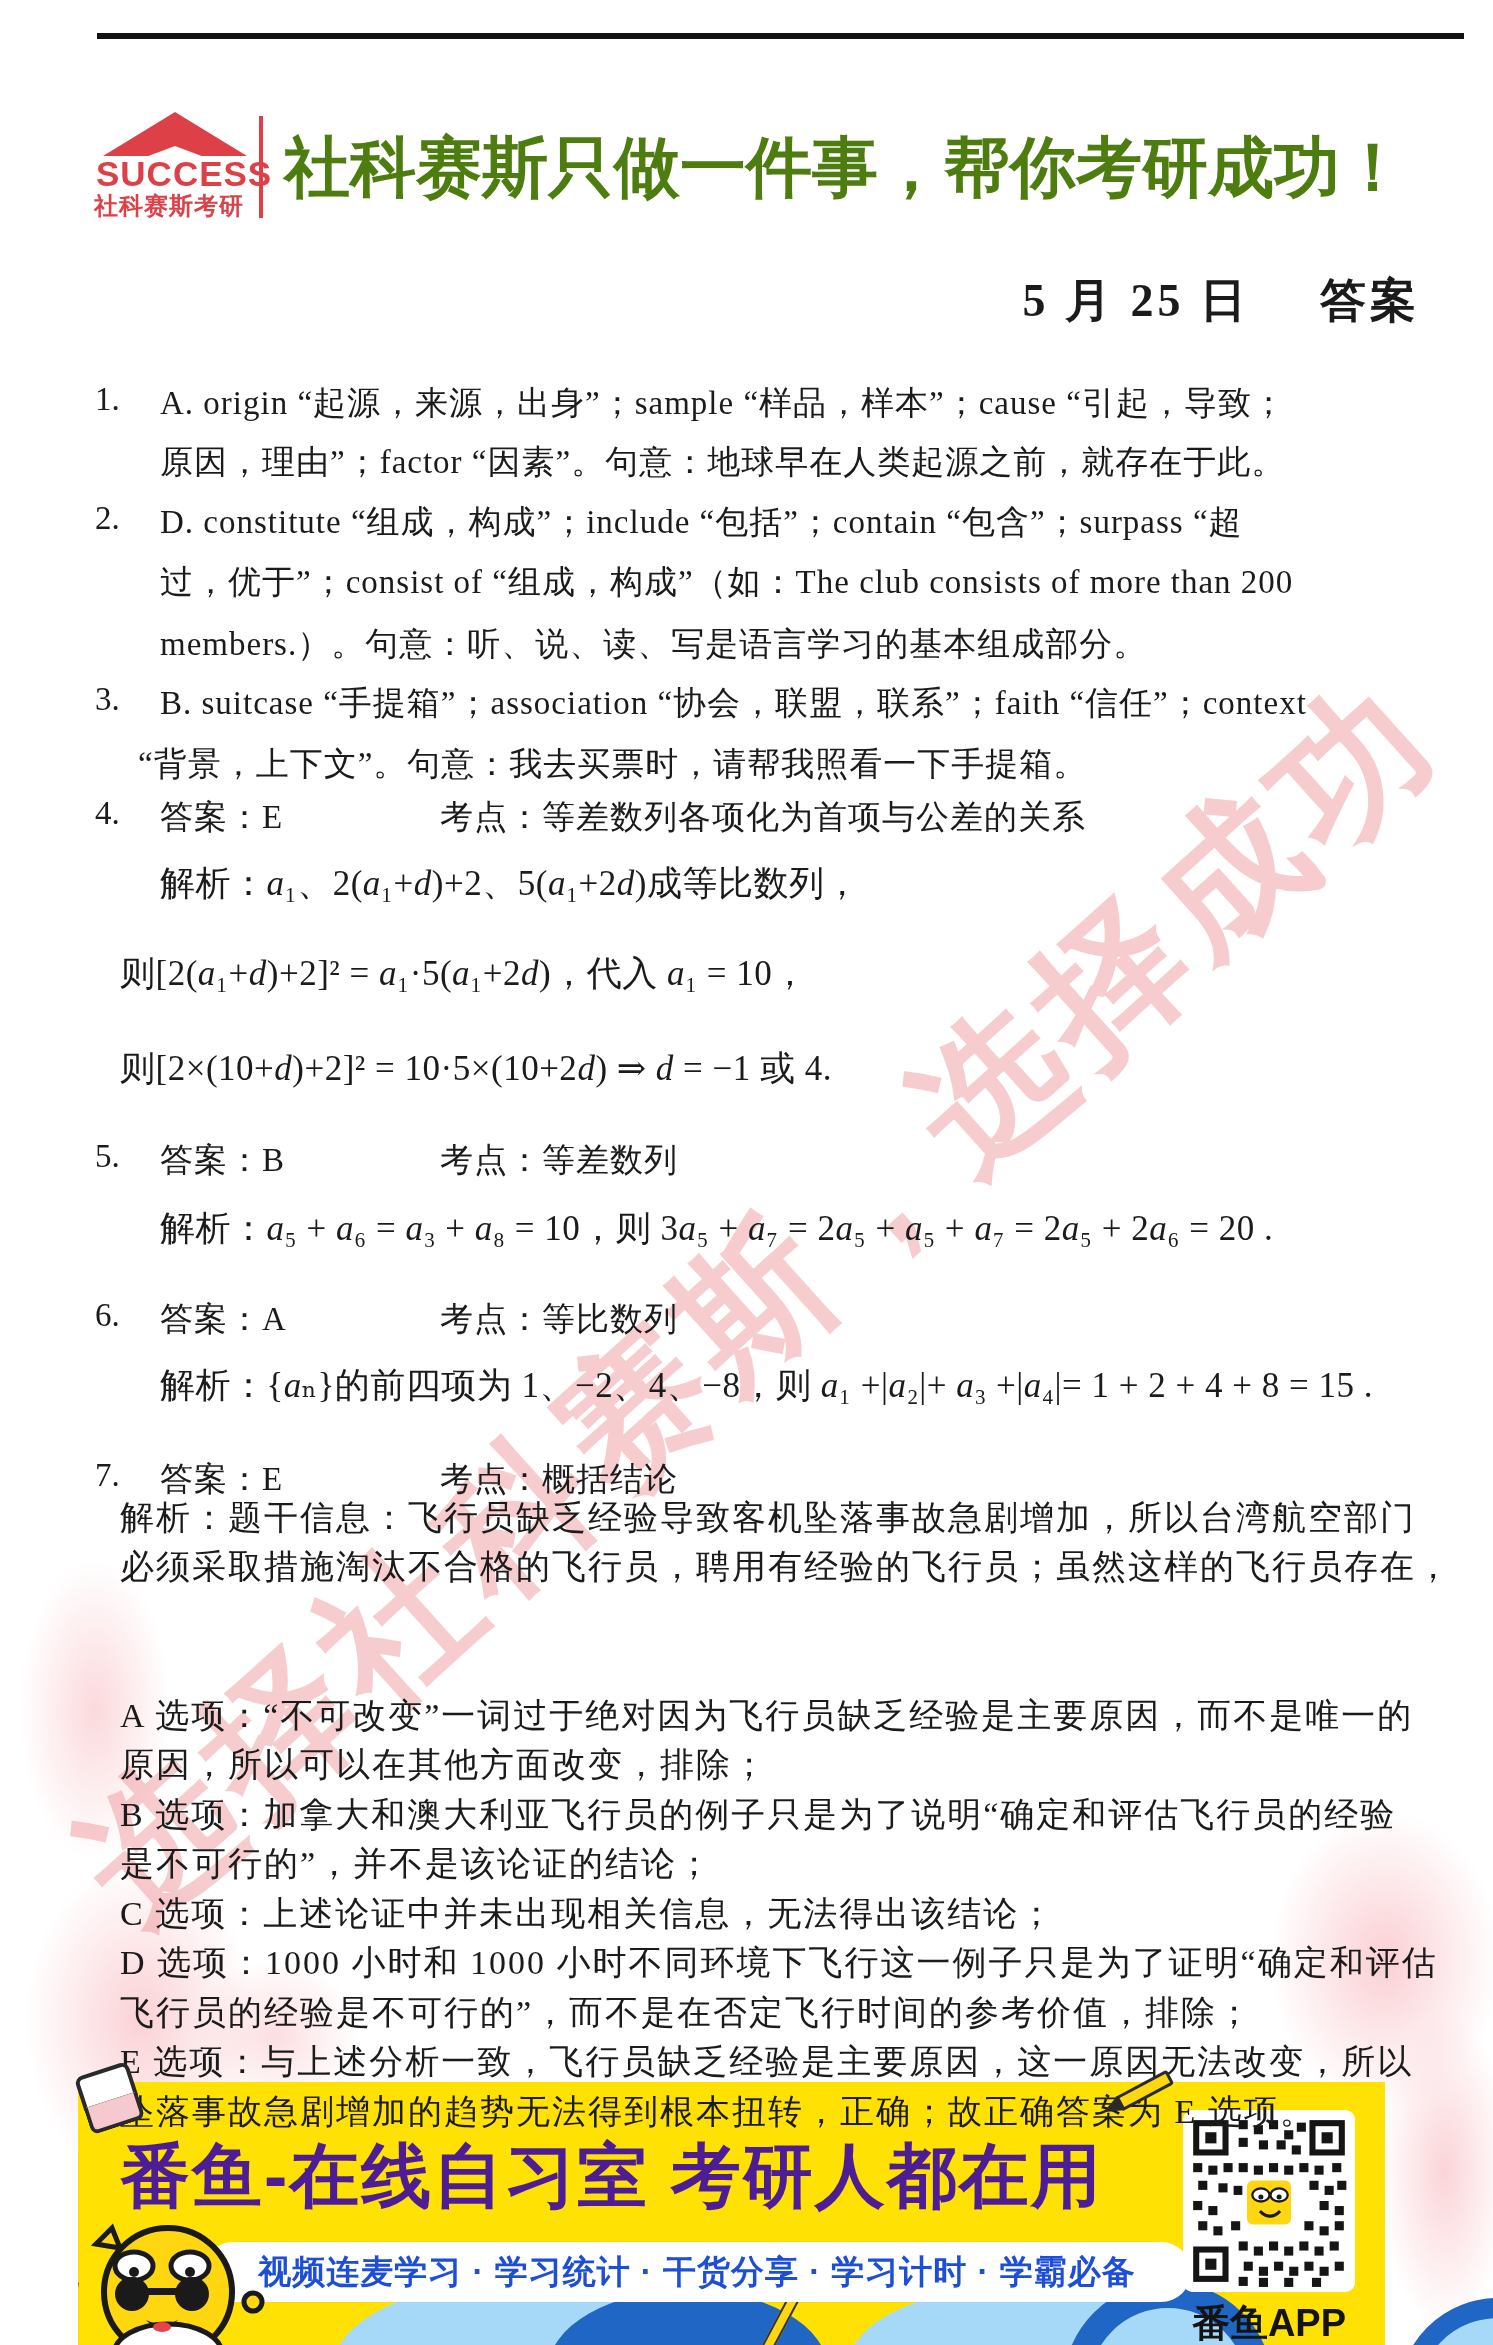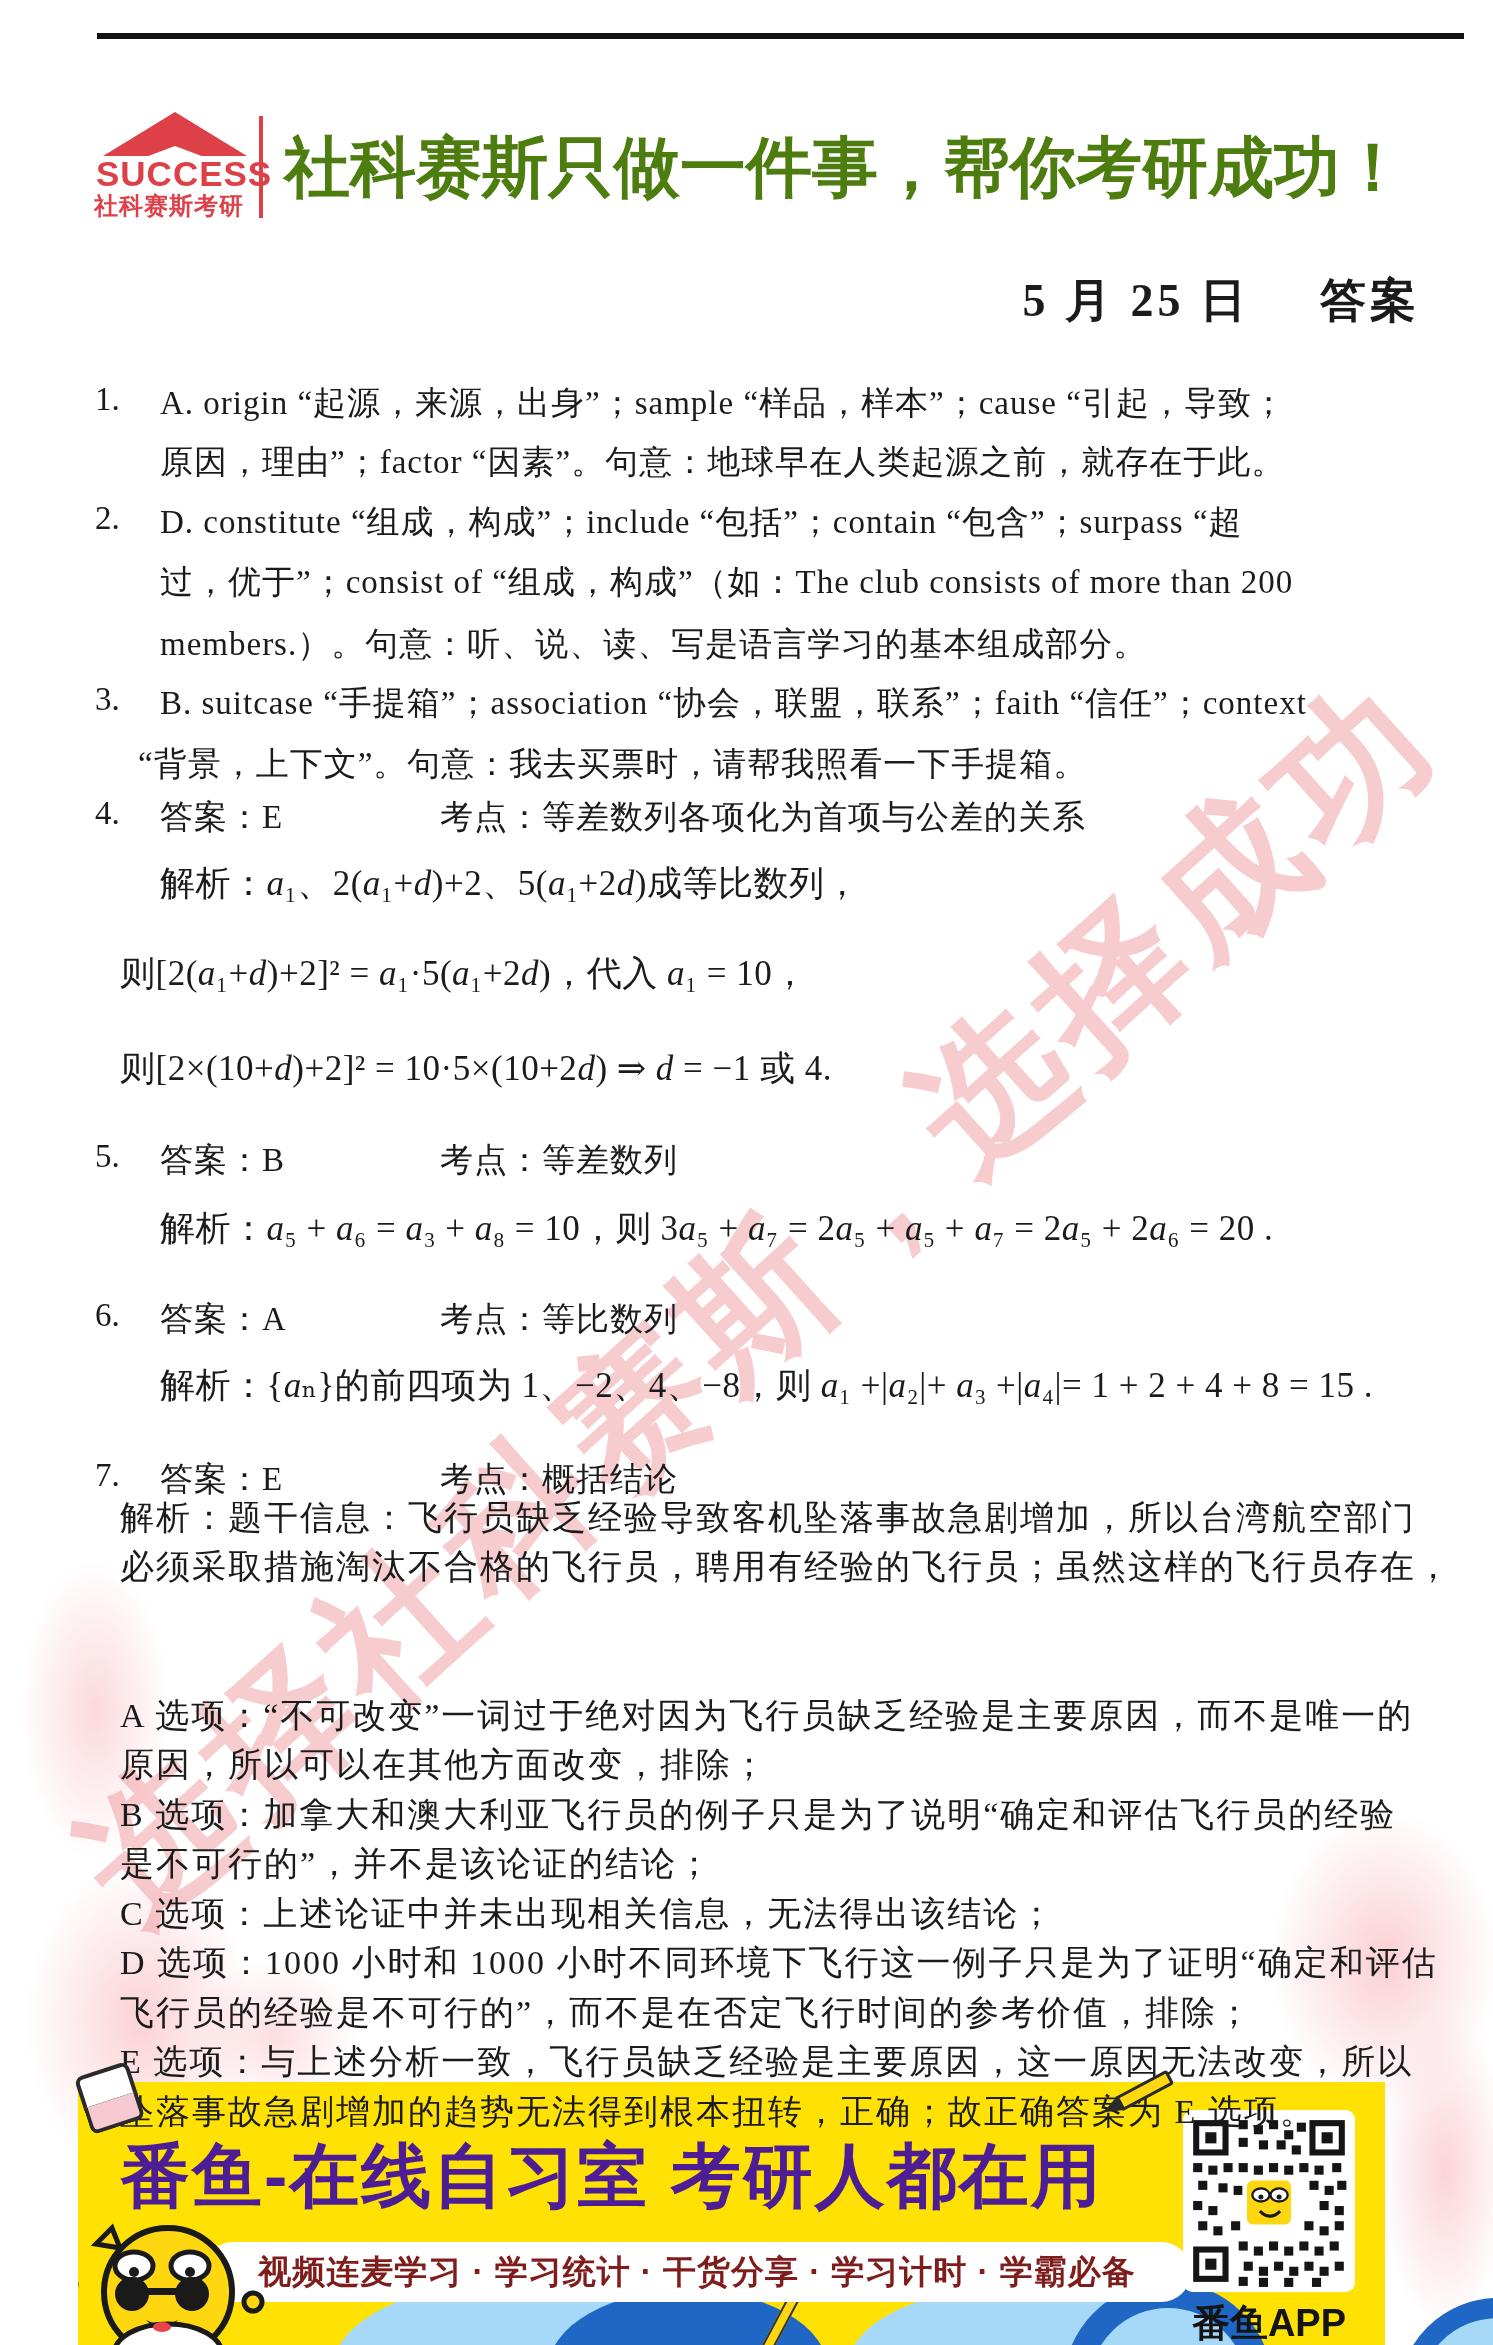--- a/index.html
+++ b/index.html
@@ -35,21 +35,21 @@
              transform:rotate(-42deg);transform-origin:0 50%;
              font-family:"Liberation Sans","DejaVu Sans",sans-serif;font-weight:700;
              font-size:150px;letter-spacing:10px;color:rgba(236,128,134,0.40);}
   .blotch{position:absolute;border-radius:50%;z-index:0;}
   
   .banner{position:absolute;left:78px;top:2082px;width:1307px;height:263px;background:#ffe104;overflow:hidden;z-index:3;}
   .banner-title{position:absolute;left:42px;top:48px;white-space:nowrap;
                 font-family:"Liberation Sans","DejaVu Sans",sans-serif;font-weight:900;font-size:70px;color:#4c1d95;letter-spacing:2px;}
   .pill{position:absolute;left:125px;top:160px;width:988px;height:60px;background:#ffffff;border-radius:32px;
         display:flex;align-items:center;justify-content:center;
-        font-family:"Liberation Sans","DejaVu Sans",sans-serif;font-weight:700;font-size:33px;color:#7f1d1d;letter-spacing:1px;white-space:nowrap;}
+        font-family:"Liberation Sans","DejaVu Sans",sans-serif;font-weight:700;font-size:33px;color:#1d4ed8;letter-spacing:1px;white-space:nowrap;}
   .wave{position:absolute;border-radius:50%;}
   .qr{position:absolute;left:1105px;top:28px;width:172px;height:182px;background:#ffffff;border-radius:10px;}
   .applabel{position:absolute;left:1095px;top:216px;width:192px;text-align:center;
             font-family:"Liberation Sans","DejaVu Sans",sans-serif;font-weight:900;font-size:38px;color:#141414;}
   .mascot{position:absolute;left:-10px;top:132px;width:210px;height:140px;}
   .eraser{position:absolute;left:82px;top:2068px;width:56px;height:62px;z-index:5;transform:rotate(-18deg);}
   .eraser .top{position:absolute;left:0;top:0;width:100%;height:36px;background:#ffffff;border:4px solid #2a2a2a;border-radius:8px 8px 2px 2px;box-sizing:border-box;}
   .eraser .bot{position:absolute;left:0;top:32px;width:100%;height:28px;background:#f6c9d0;border:4px solid #2a2a2a;border-top:none;border-radius:2px 2px 8px 8px;box-sizing:border-box;}
   .pencil{position:absolute;left:1128px;top:2056px;width:16px;height:78px;z-index:5;transform:rotate(62deg);}
   .pencil .shaft{position:absolute;left:0;top:0;width:16px;height:58px;background:#ffd711;border:3px solid #2a2a2a;box-sizing:border-box;border-radius:3px 3px 0 0;}

